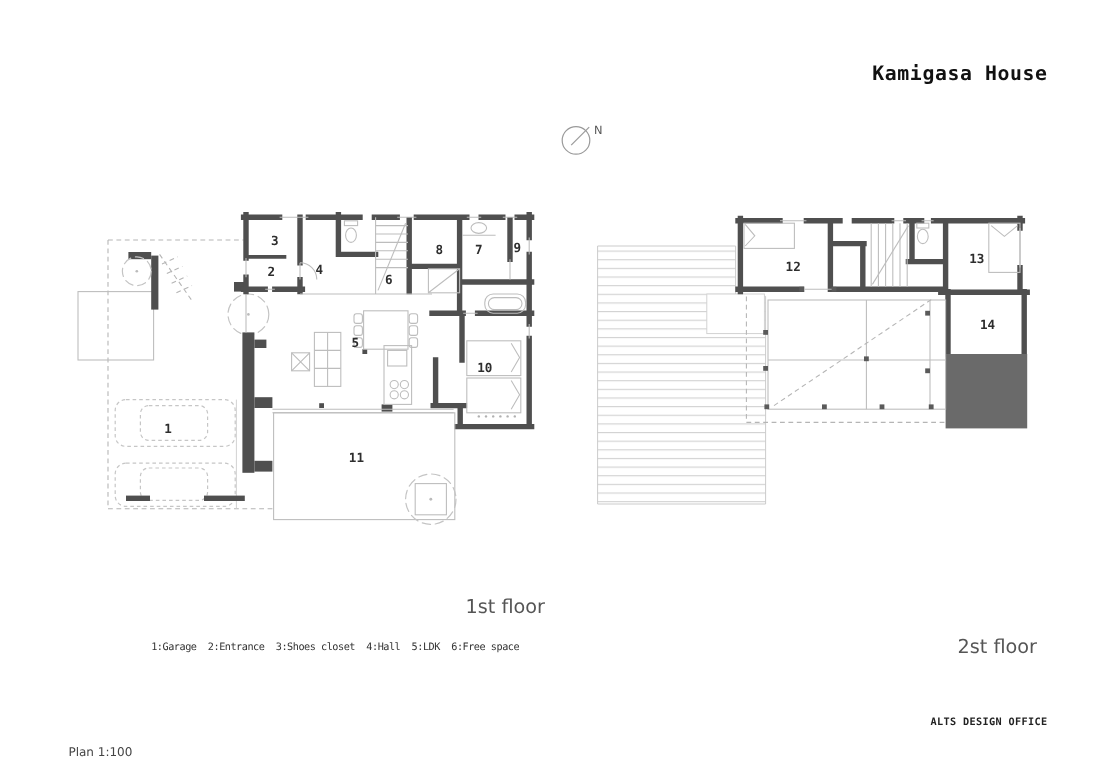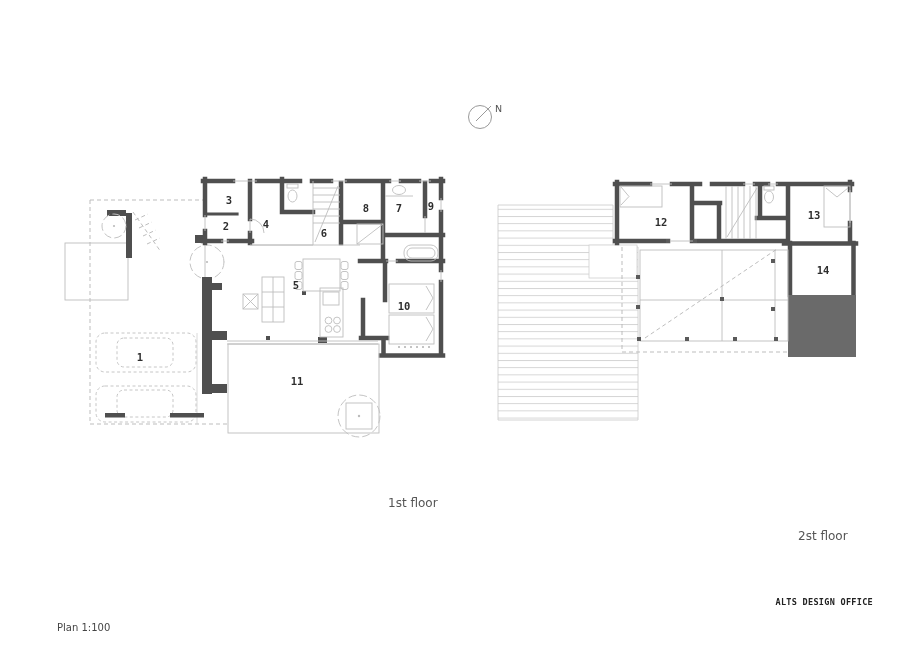--- a/index.html
+++ b/index.html
@@ -14,21 +14,21 @@
   .dashf{stroke:#c6c6c6;stroke-width:1;fill:none;stroke-dasharray:3 2.5;}
   .tree{stroke:#c4c4c4;stroke-width:1;fill:none;stroke-dasharray:7 4;stroke-linecap:round;}
   .dk{fill:#4f4f4f;}
   .post{fill:#5a5a5a;}
   .rn{font-family:"DejaVu Sans Mono",monospace;font-size:10.5px;font-weight:bold;
       fill:#2e2e2e;text-anchor:middle;}
   .nlab{font-family:"DejaVu Sans",sans-serif;font-size:9.5px;fill:#555;}
   .ovl{position:absolute;white-space:pre;}
   #title{right:47px;top:52px;font-family:"DejaVu Sans Mono",monospace;
          font-size:16.5px;font-weight:bold;letter-spacing:0.5px;color:#111;}
-  .caption{top:496px;font-size:12px;color:#555;}
+  .caption{top:496px;font-size:16px;color:#555;}
   .legend{font-family:"DejaVu Sans Mono","DejaVu Sans",monospace;font-size:8.5px;
           letter-spacing:-0.4px;color:#333;}
   #scale{left:57px;top:622px;font-size:10px;color:#444;}
   #office{right:47px;top:597px;font-family:"DejaVu Sans Mono",monospace;
           font-size:8.5px;font-weight:bold;letter-spacing:0.3px;color:#222;padding-left:36px;}
 </style>
 </head>
 <body>
 
 <div id="page">
@@ -257,20 +257,22 @@
           <rect class="post" x="666" y="239" width="4" height="4"></rect>
       <rect class="post" x="693" y="239" width="4" height="4"></rect>
     </g>
 
     <text class="rn" x="661" y="226">12</text>
     <text class="rn" x="814" y="219">13</text>
     <text class="rn" x="823" y="274">14</text>
   </g>
 </svg>
 
+  <div id="title" class="ovl">Kamigasa House</div>
 
   <div class="ovl caption" style="left:388px;">1st floor</div>
   <div class="ovl caption" style="left:798px;margin-top:33px;">2st floor</div>
 
+  <div class="ovl legend" style="left:126px;top:535px;">1:Garage  2:Entrance  3:Shoes closet  4:Hall  5:LDK  6:Free space</div>
 
   <div id="scale" class="ovl">Plan 1:100</div>
   <div id="office" class="ovl">ALTS DESIGN OFFICE</div>
 </div>
 
 </body></html>

